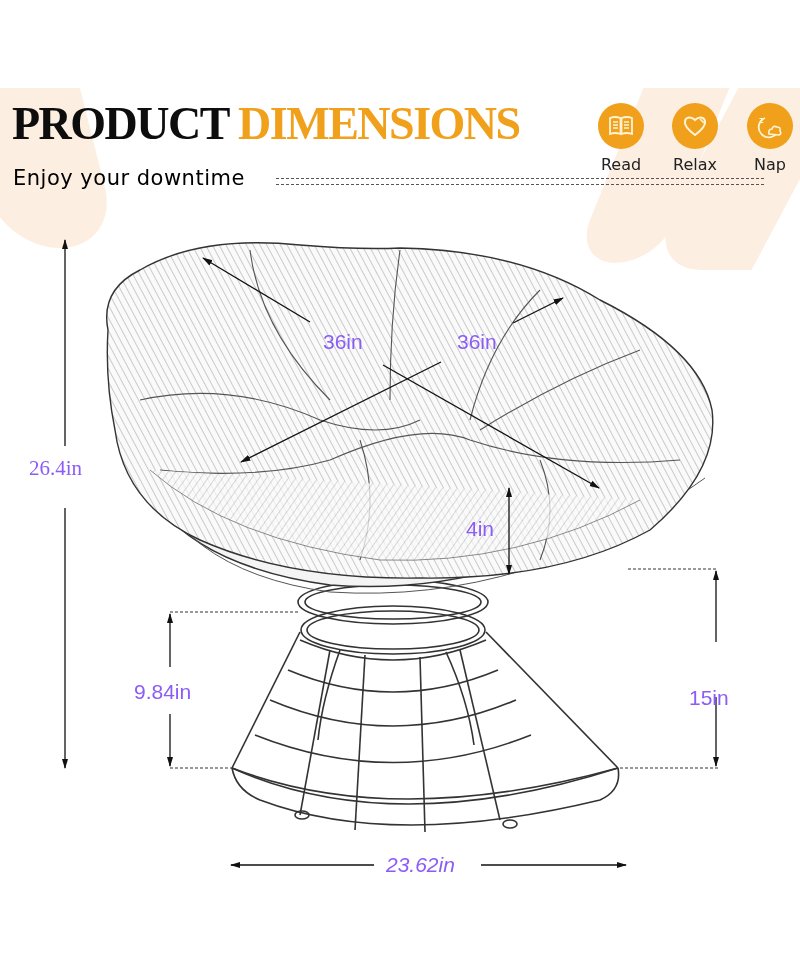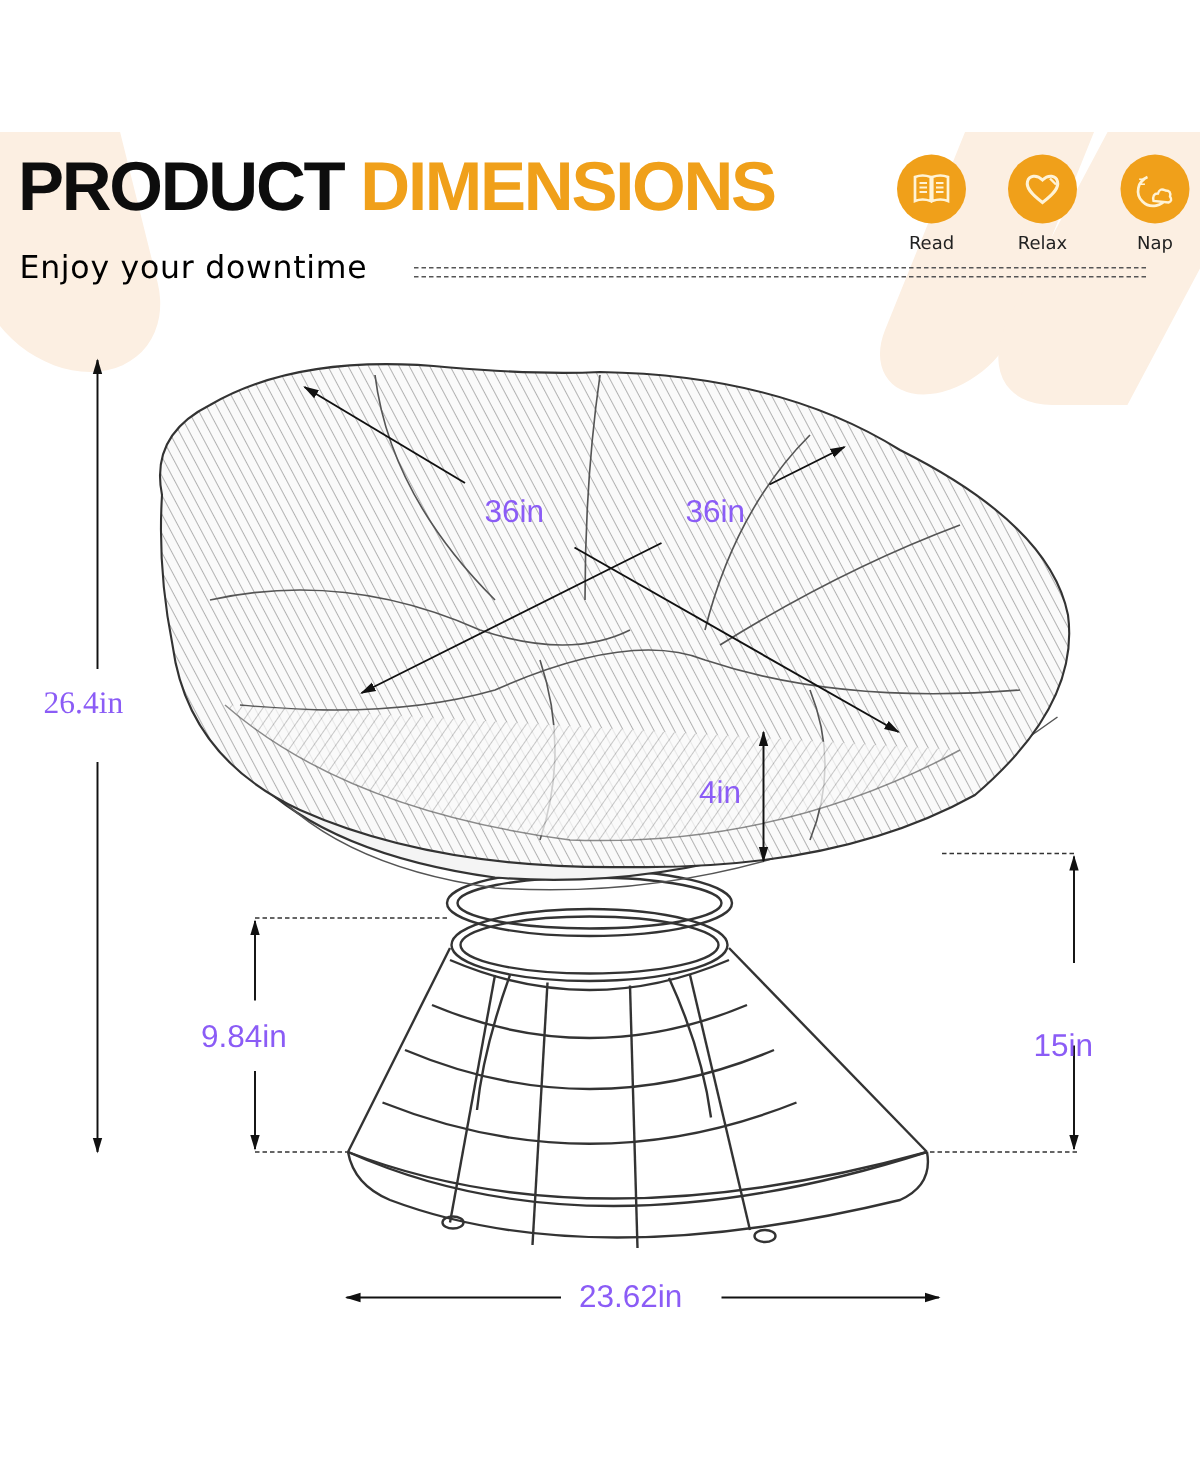--- a/index.html
+++ b/index.html
@@ -1,25 +1,25 @@
 <!DOCTYPE html>
 <html><head>
 <meta charset="utf-8">
 <style>
   html, body { margin: 0; padding: 0; background: #ffffff; }
   body { width: 800px; height: 977px; position: relative; overflow: hidden; font-family: "Liberation Sans", sans-serif; }
   .bg-shape { position: absolute; background: #fcefe2; }
-  .header-title { position: absolute; left: 12px; top: 101px; font-family: Liberation Sans, sans-serif; font-weight: bold; font-size: 46px; letter-spacing: -1.5px; line-height: 1; white-space: nowrap; }
+  .header-title { position: absolute; left: 12px; top: 101px; font-family: Liberation Serif, serif; font-weight: bold; font-size: 46px; letter-spacing: -1.5px; line-height: 1; white-space: nowrap; }
   .title-black { color: #0d0d0d; }
   .title-orange { color: #f0a01a; }
   .subtitle { position: absolute; left: 13px; top: 166px; font-family: "DejaVu Sans", sans-serif; font-size: 21px; color: #000000; letter-spacing: 0.5px; white-space: nowrap; }
   .dash-line { position: absolute; left: 276px; width: 488px; height: 0; border-top: 1.5px dashed #555; }
   .feature { position: absolute; width: 60px; text-align: center; }
   .feature .circle { width: 46px; height: 46px; border-radius: 50%; background: #f0a01a; margin: 0 auto; display: flex; align-items: center; justify-content: center; }
-  .feature .label { font-size: 12px; color: #222; margin-top: 6px; font-family: "DejaVu Sans", sans-serif; }
+  .feature .label { font-size: 16px; color: #222; margin-top: 6px; font-family: "DejaVu Sans", sans-serif; }
   .dim-label { position: absolute; font-family: "Liberation Sans", sans-serif; font-size: 21px; color: #8b5cf6; white-space: nowrap; background: transparent; }
   svg.drawing { position: absolute; left: 0; top: 0; }
 </style>
 </head>
 <body>
 
 <div class="bg-shape" style="left:-20px; top:88px; width:120px; height:160px; border-radius:0 0 60px 60px; transform:skewX(14deg);"></div>
 <div class="bg-shape" style="left:608px; top:88px; width:86px; height:175px; border-radius:0 0 46px 46px; transform:skewX(-22deg);"></div>
 <div class="bg-shape" style="left:690px; top:88px; width:110px; height:182px; border-radius:0 0 0 60px; transform:skewX(-28deg);"></div>
 
@@ -140,13 +140,13 @@
   <line x1="231" y1="865" x2="374" y2="865" stroke="#111" stroke-width="1.3" marker-start="url(#arr)"></line>
   <line x1="481" y1="865" x2="626" y2="865" stroke="#111" stroke-width="1.3" marker-end="url(#arr)"></line>
 </svg>
 
 <div class="dim-label" style="left:29px; top:456px;font-family:Liberation Serif, serif;">26.4in</div>
 <div class="dim-label" style="left:323px; top:330px;">36in</div>
 <div class="dim-label" style="left:457px; top:330px;">36in</div>
 <div class="dim-label" style="left:466px; top:517px;">4in</div>
 <div class="dim-label" style="left:689px; top:686px;">15in</div>
 <div class="dim-label" style="left:134px; top:680px;text-align:center;">9.84in</div>
-<div class="dim-label" style="left:386px; top:853px;">23.62in</div>
+<div class="dim-label" style="left:386px; top:853px;font-style:italic;">23.62in</div>
 
 </body></html>

